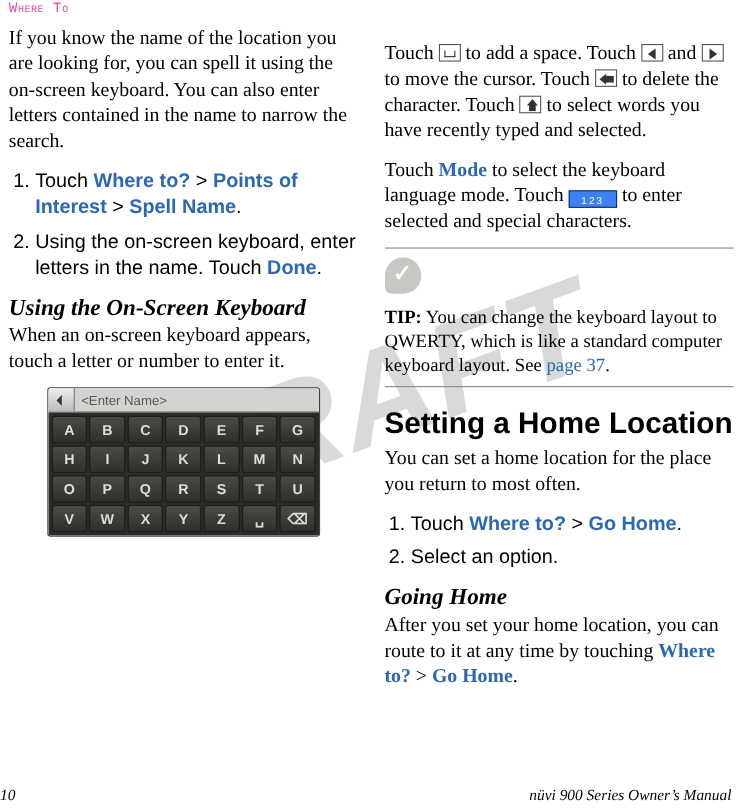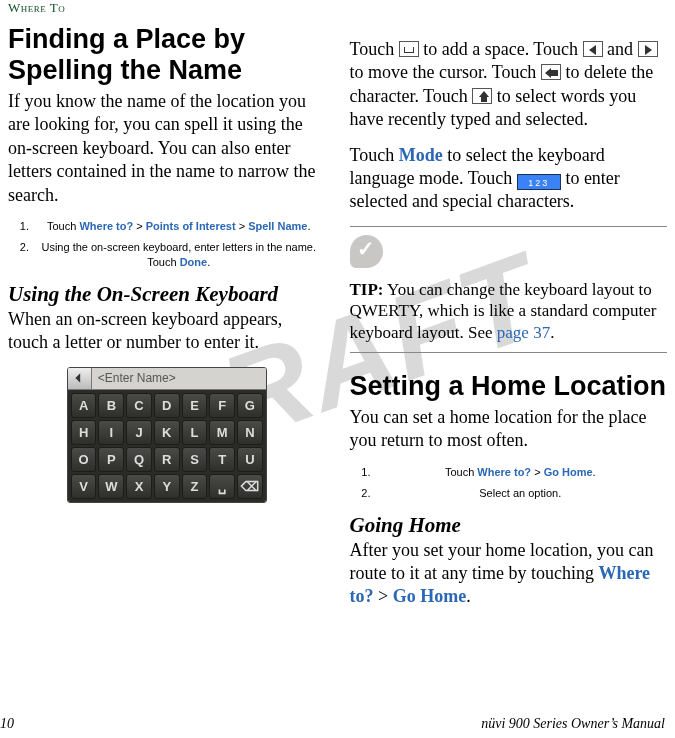--- a/index.html
+++ b/index.html
@@ -25,26 +25,26 @@
     letter-spacing: 2px;
     pointer-events: none;
     z-index: 0;
   }
   .page {
     position: relative;
     z-index: 1;
     padding: 0 8px 6px 8px;
   }
   .running-header {
-    font-family: Liberation Serif, serif;
+    font-family: Liberation Mono, monospace;
     font-variant: small-caps;
     font-size: 13px;
     letter-spacing: 0.5px;
     margin-bottom: 8px;
-    color: #14532d;
+    color: #ec4899;
   }
   .columns {
     display: flex;
     gap: 24px;
   }
   .col {
     width: 50%;
   }
   h1.title {
     font-family: Arial, Helvetica, sans-serif;
@@ -54,26 +54,25 @@
     margin-bottom: 4px;
   }
   .body {
     font-family: Georgia, serif;
     font-size: 18px;
     line-height: 1.3;
     margin-bottom: 12px;
   }
   ol.steps {
     font-family: Arial, Helvetica, sans-serif;
-    font-size: 11px;
+    font-size: 18px;
     line-height: 1.35;
     list-style: decimal;
     padding-left: 24px;
     margin-bottom: 12px;
-    text-align: center;
   }
   ol.steps li { margin-bottom: 6px; }
   ol.steps li + li { margin-top: 4px; }
   .link { color: #2a67b5; }
   .bold { font-weight: 700; }
   h2.subhead {
     font-family: Liberation Serif, serif;
     font-weight: 700;
     font-style: italic;
     font-size: 21px;
@@ -180,21 +179,21 @@
     font-size: 21px;
     color: #fff;
     font-weight: 700;
   }
   .tiptext {
     font-family: Georgia, serif;
     font-size: 17px;
     line-height: 1.28;
   }
   .keyboard {
-    width: 200px;
+    width: 248px;
     margin: 8px auto 0 auto;
     border: 1px solid #444;
     border-radius: 3px;
     overflow: hidden;
   }
   .kb-top {
     display: flex;
     align-items: center;
     background: #d5d3cf;
     border-bottom: 1px solid #777;
@@ -269,21 +268,20 @@
 <body>
 
 <div class="watermark">DRAFT</div>
 
 <div class="page">
   <div class="running-header">Where To</div>
 
   <div class="columns">
 
     <div class="col">
-      <h1 class="title">Finding a Place by Spelling the Name</h1>
       <p class="body">If you know the name of the location you are looking for, you can spell it using the on-screen keyboard. You can also enter letters contained in the name to narrow the search.</p>
 
       <ol class="steps">
         <li>
           <span>Touch </span><span class="bold link">Where to?</span><span> &gt; </span><span class="bold link">Points of Interest</span><span> &gt; </span><span class="bold link">Spell Name</span><span>.</span>
         </li>
         <li>
           <span>Using the on-screen keyboard, enter letters in the name. Touch </span><span class="bold link">Done</span><span>.</span>
         </li>
       </ol>

